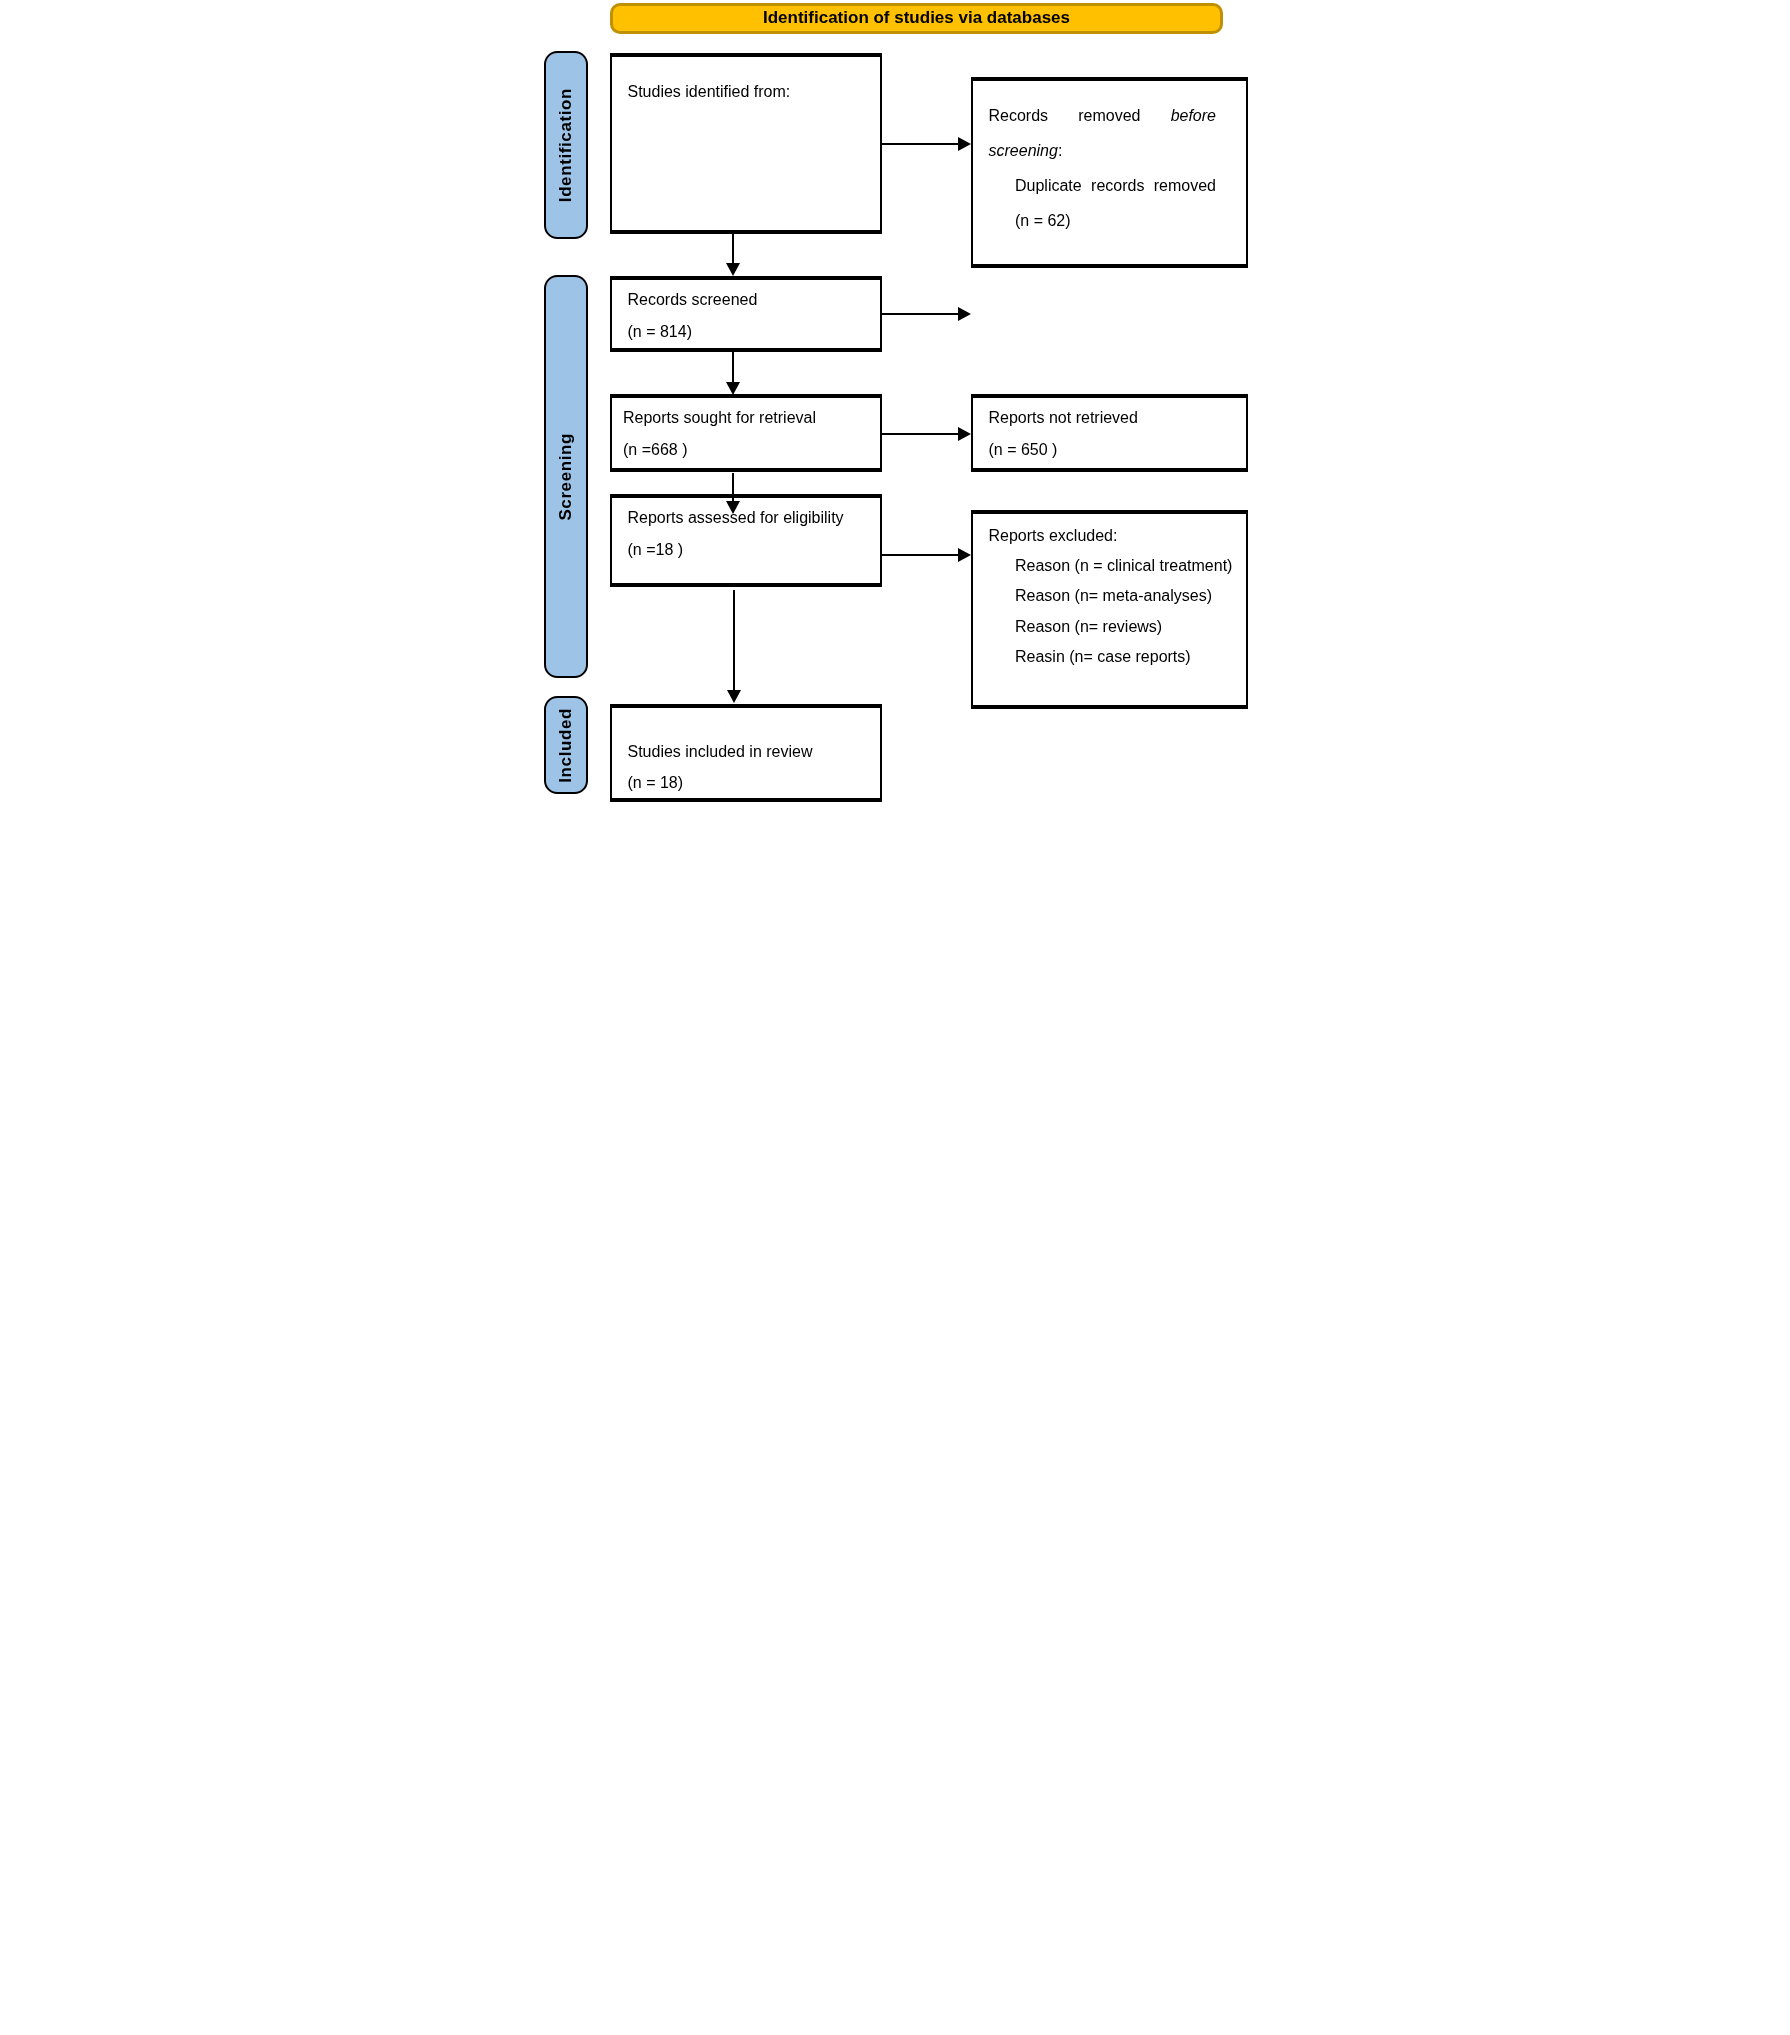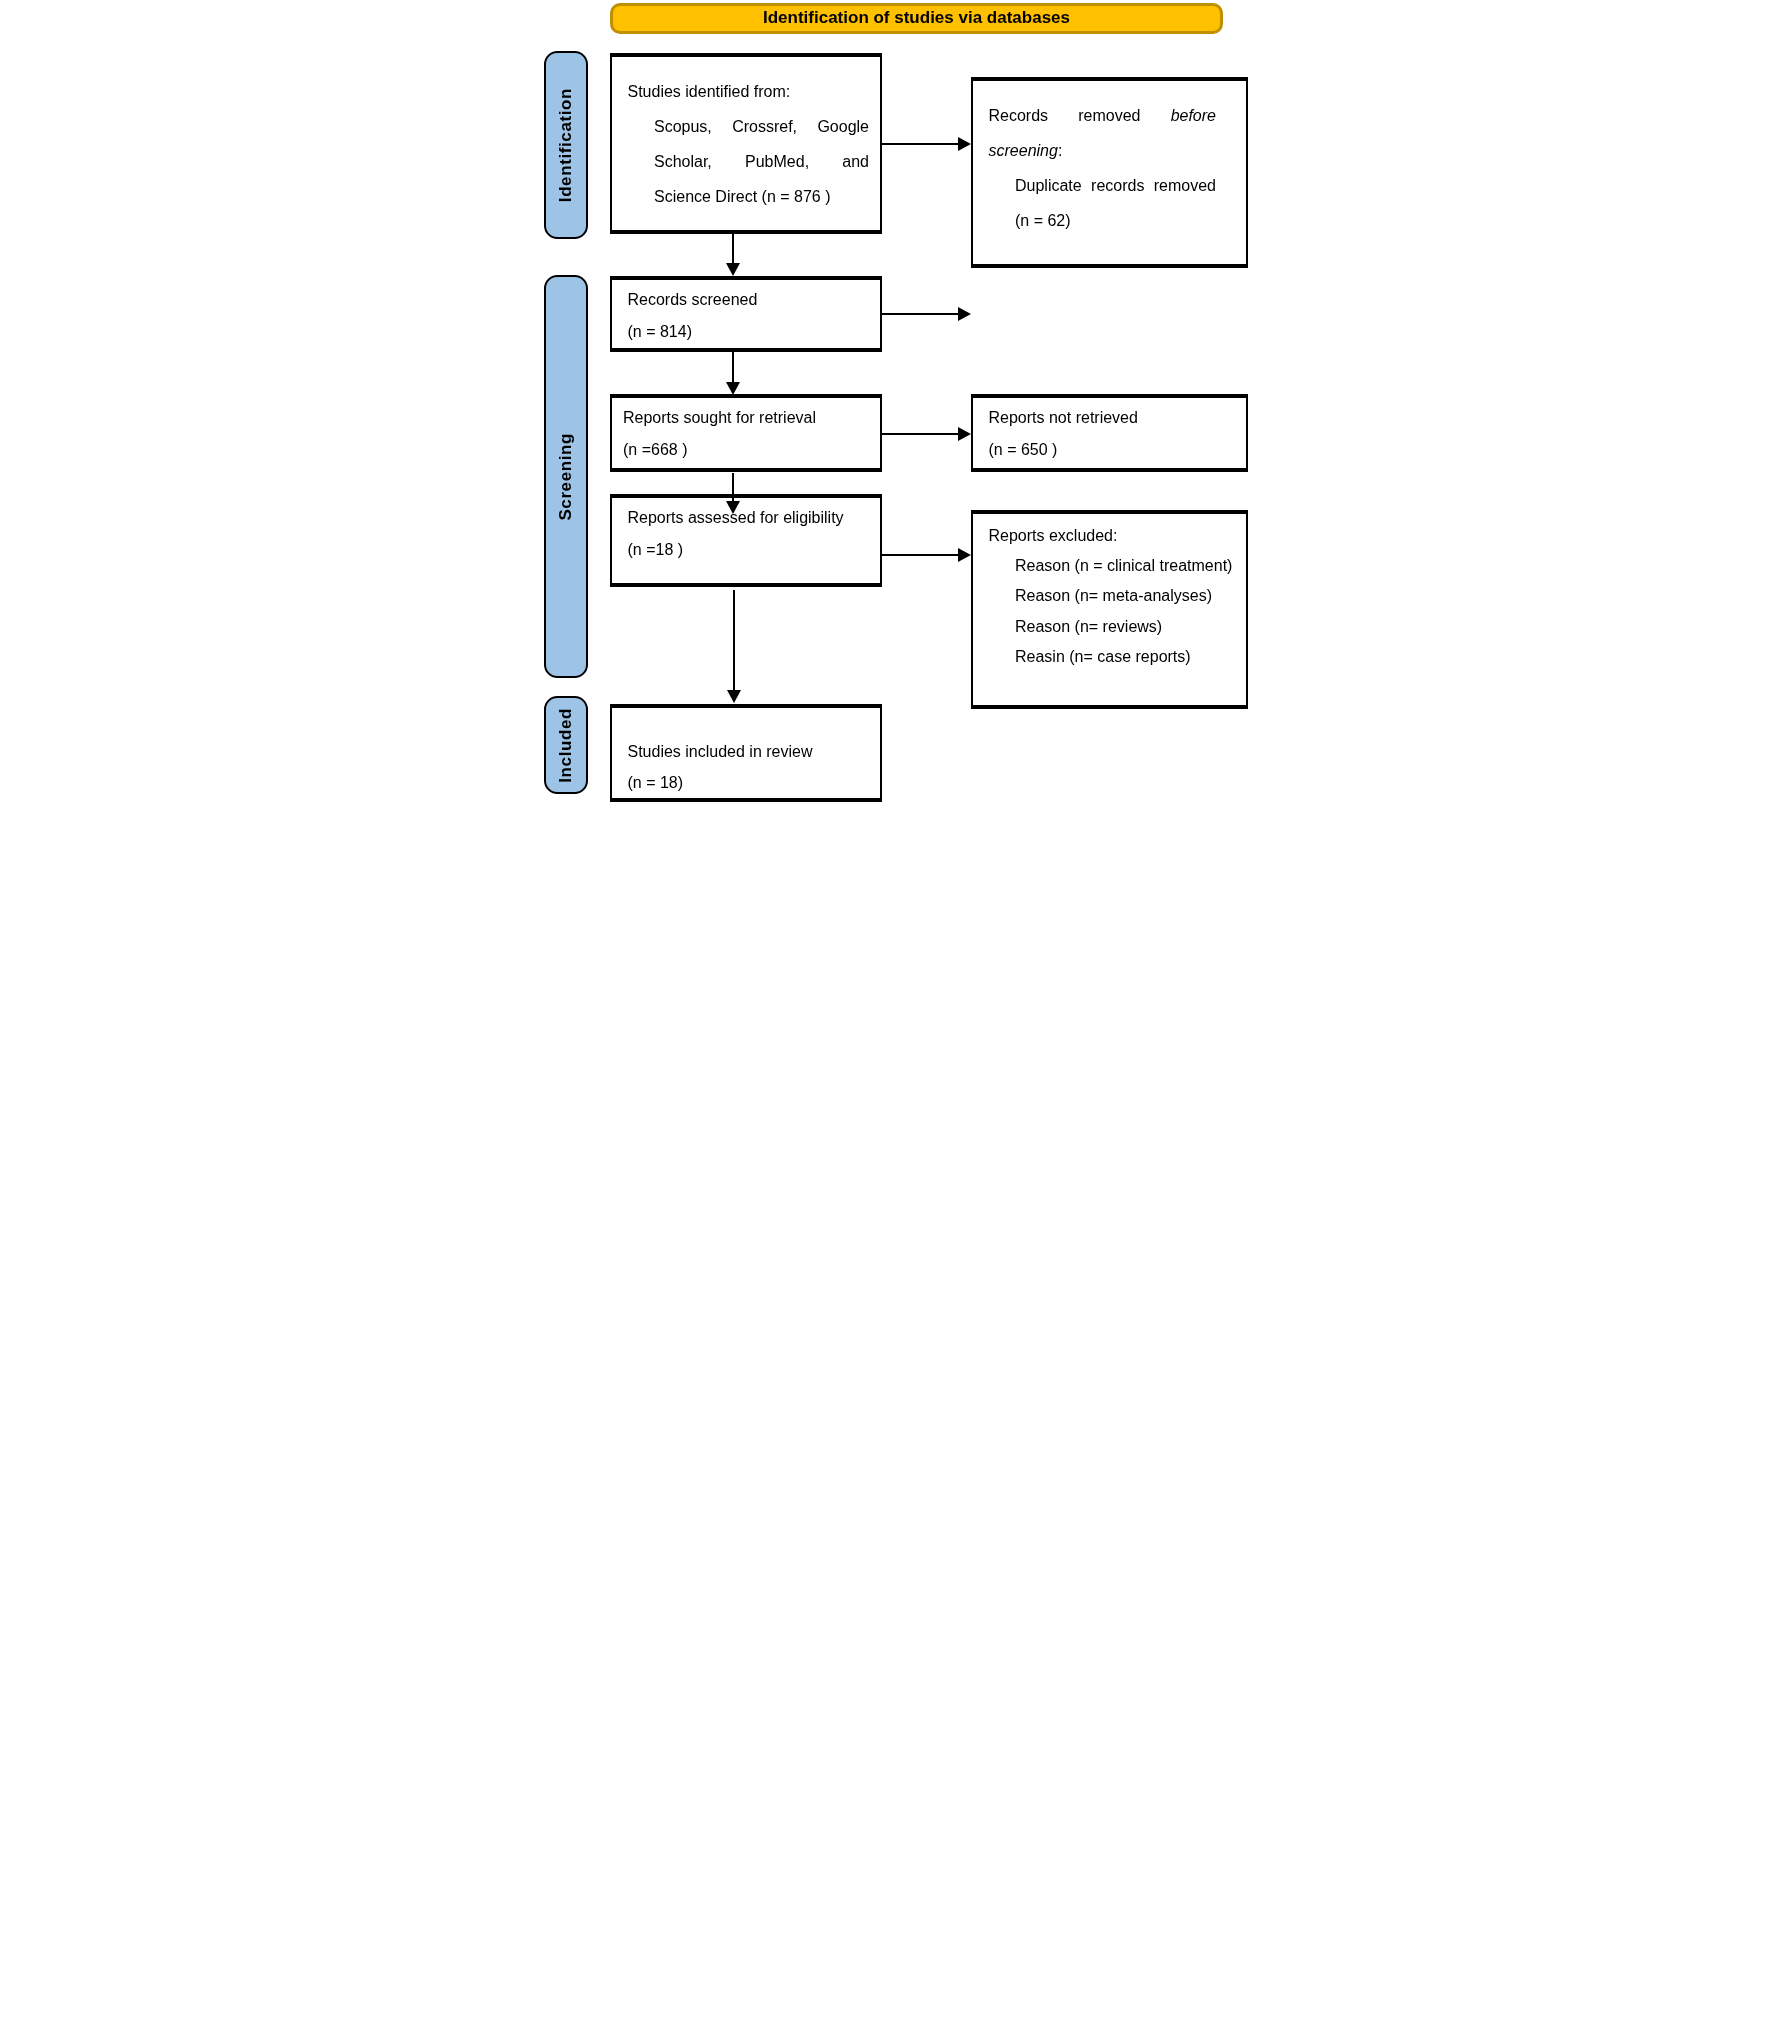--- a/index.html
+++ b/index.html
@@ -129,21 +129,20 @@
   </div>
   <div class="stage stage-screening">
     <span class="vtext">Screening</span>
   </div>
   <div class="stage stage-included">
     <span class="vtext">Included</span>
   </div>
 
   <div class="fbox col-left box-records-identified">
     <div>Studies identified from:</div>
-    <div class="indent just">Scopus, Crossref, Google Scholar, PubMed, and Science Direct (n = 876 )</div>
   </div>
 
   <div class="fbox col-right box-records-removed">
     <div class="just"><span>Records removed </span><span class="ital">before screening</span><span>:</span></div>
     <div class="indent just">Duplicate records removed (n = 62)</div>
   </div>
 
   <div class="fbox col-left box-records-screened">
     <div>Records screened</div>
     <div>(n = 814)</div>

